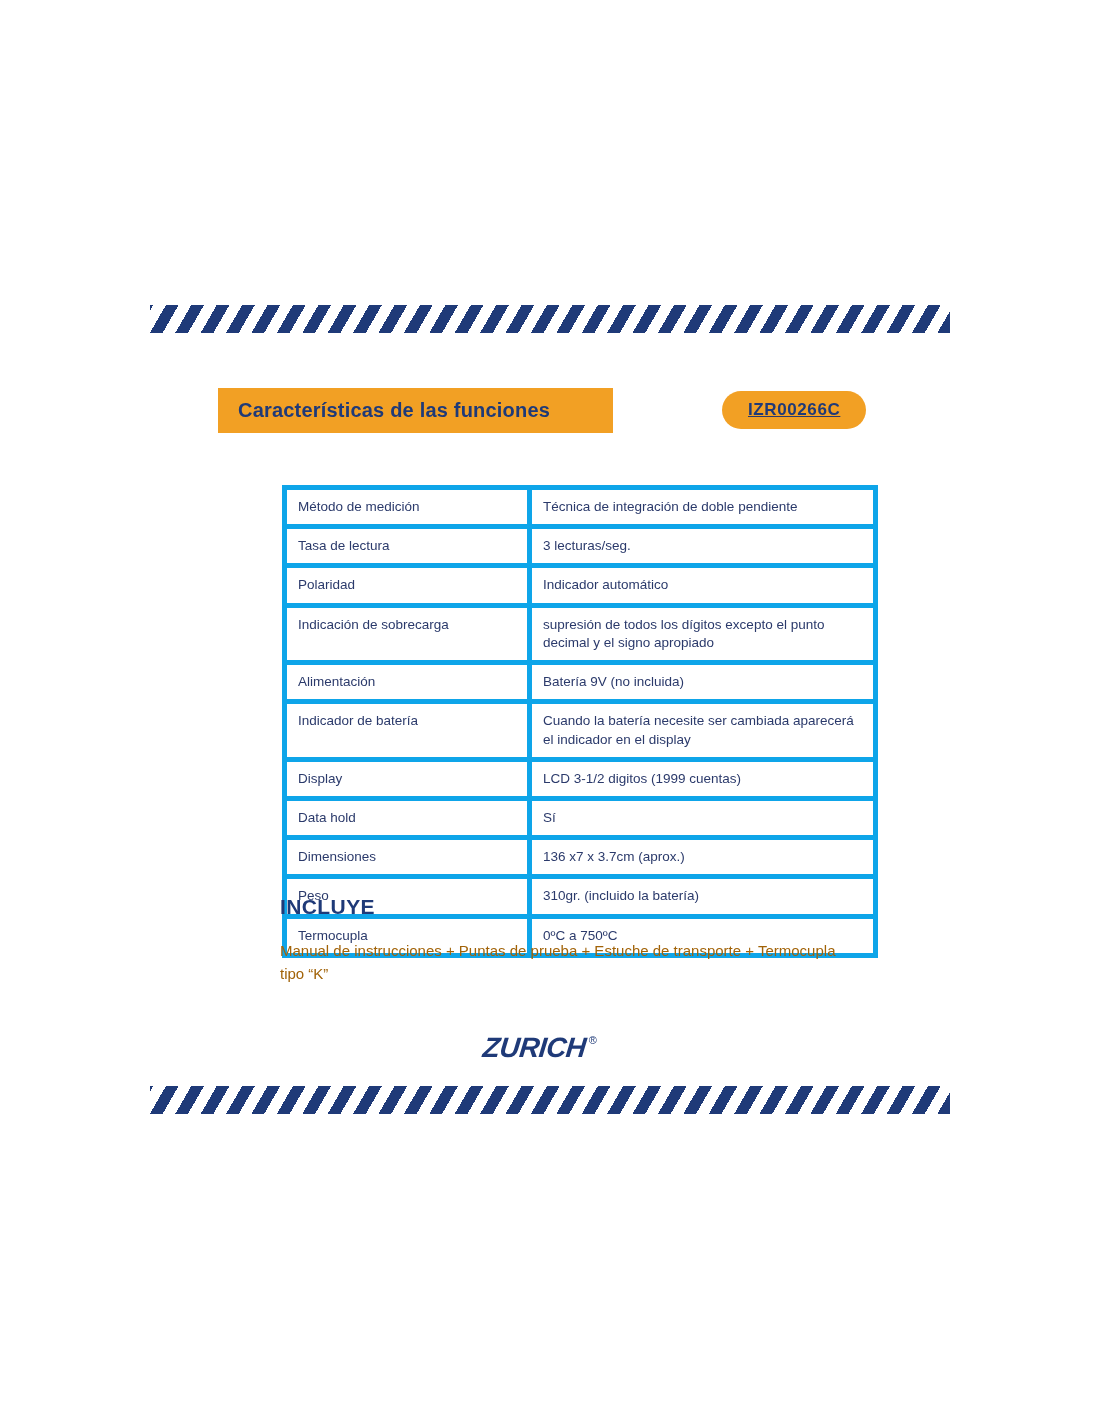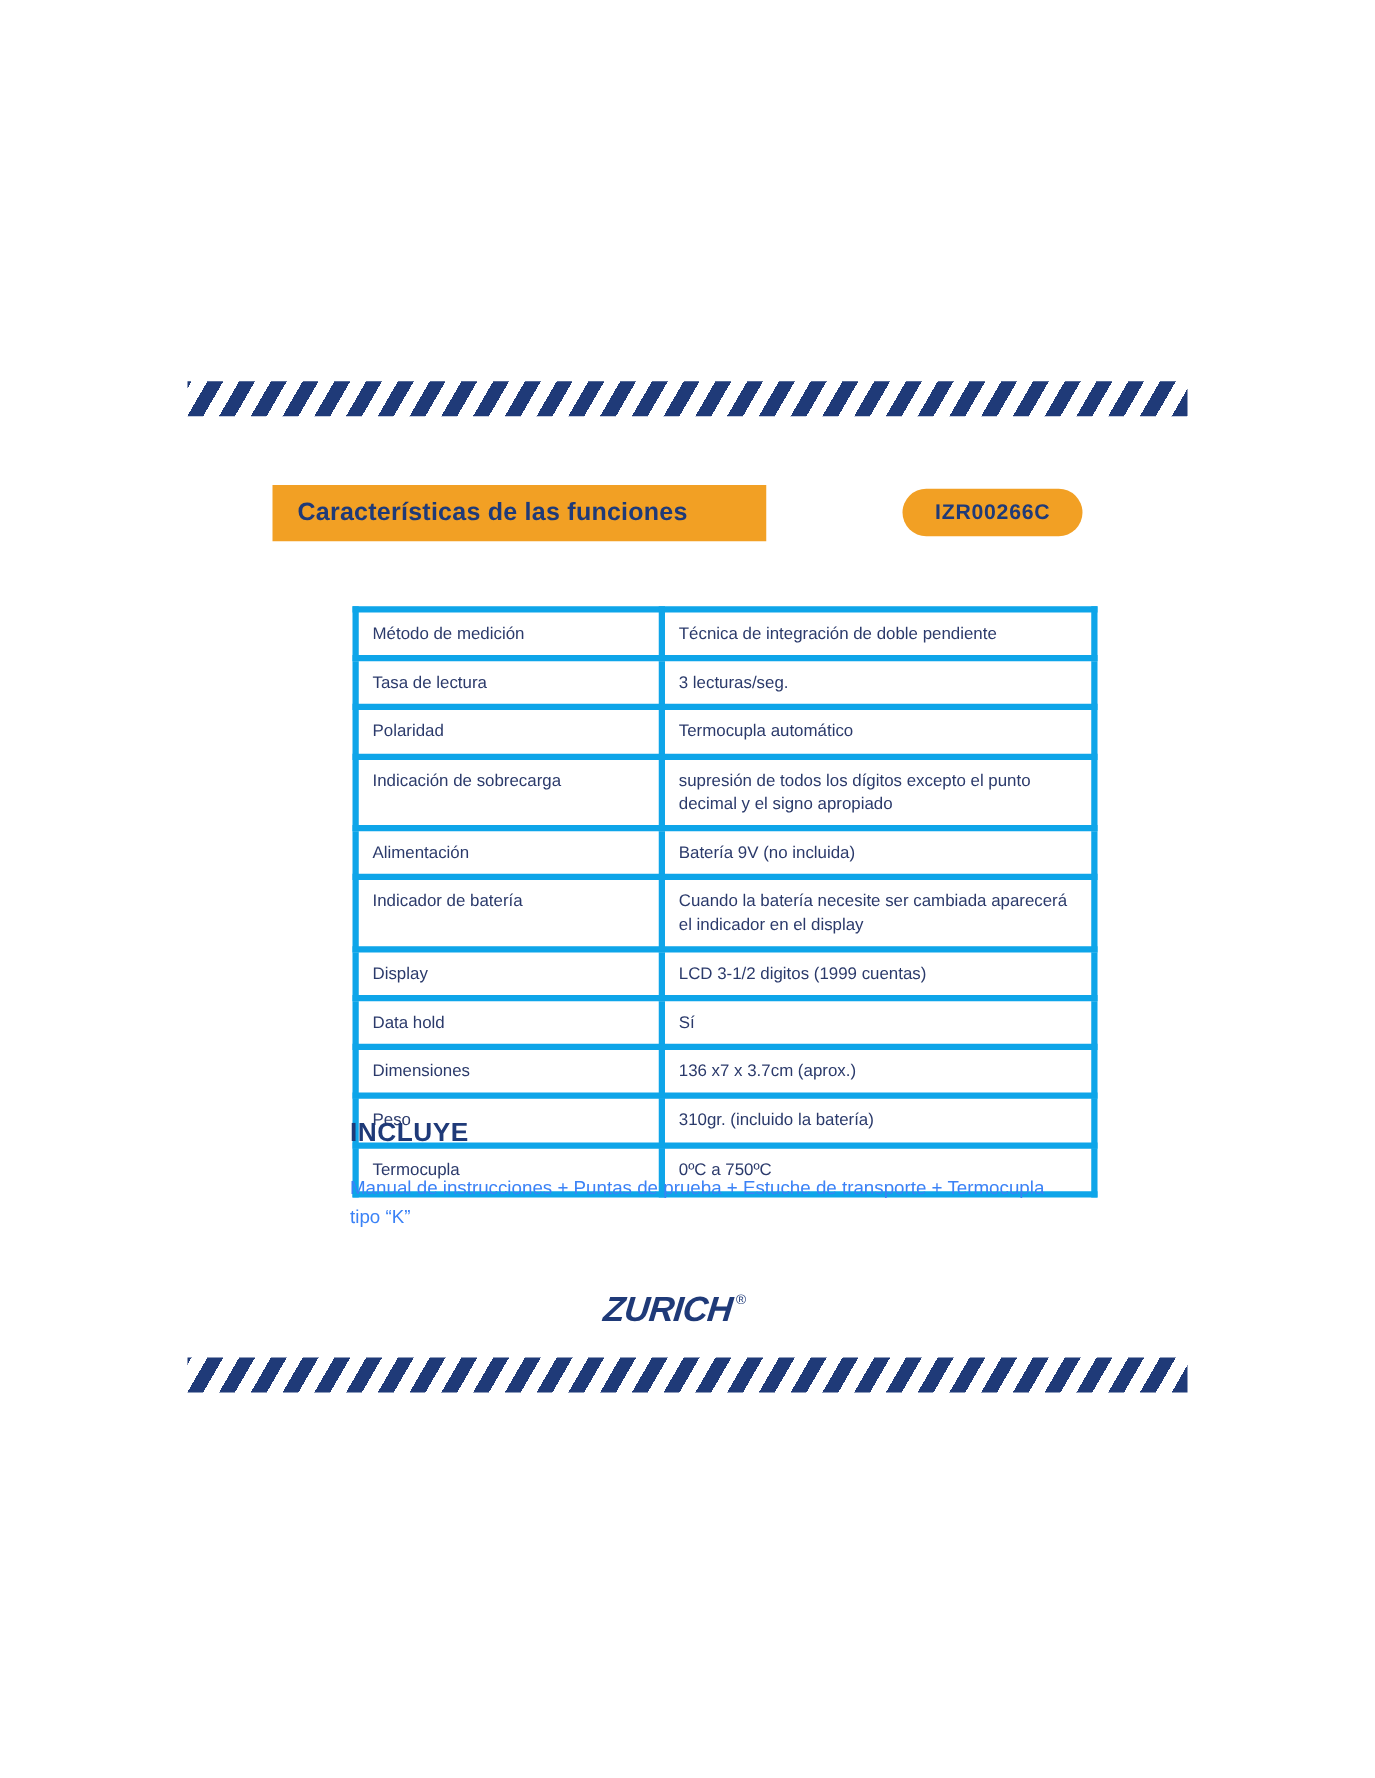--- a/index.html
+++ b/index.html
@@ -67,20 +67,21 @@
     position: absolute;
     left: 722px;
     top: 391px;
     height: 38px;
     padding: 0 26px;
     background: #f2a024;
     border-radius: 19px;
     display: flex;
     align-items: center;
     justify-content: center;
+    text-decoration: underline;
   }
   .code-badge-text {
     font-size: 17px;
     font-weight: bold;
     color: #1f3a78;
     letter-spacing: 0.6px;
   }
 
   
   .spec-table {
@@ -115,21 +116,21 @@
   }
   .includes-title {
     font-size: 21px;
     font-weight: bold;
     color: #1f3a78;
     letter-spacing: 0.4px;
     margin: 0 0 20px 0;
   }
   .includes-body {
     font-size: 15px;
-    color: #3b82f6;
+    color: #a16207;
     line-height: 1.55;
     margin: 0;
   }
 
   
   .logo {
     position: absolute;
     left: 483px;
     top: 1032px;
     display: flex;
@@ -170,21 +171,21 @@
       <tr>
         <td class="label">Método de medición</td>
         <td class="value">Técnica de integración de doble pendiente</td>
       </tr>
       <tr>
         <td class="label">Tasa de lectura</td>
         <td class="value">3 lecturas/seg.</td>
       </tr>
       <tr>
         <td class="label">Polaridad</td>
-        <td class="value">Termocupla automático</td>
+        <td class="value">Indicador automático</td>
       </tr>
       <tr>
         <td class="label">Indicación de sobrecarga</td>
         <td class="value">supresión de todos los dígitos excepto el punto decimal y el signo apropiado</td>
       </tr>
       <tr>
         <td class="label">Alimentación</td>
         <td class="value">Batería 9V (no incluida)</td>
       </tr>
       <tr>

